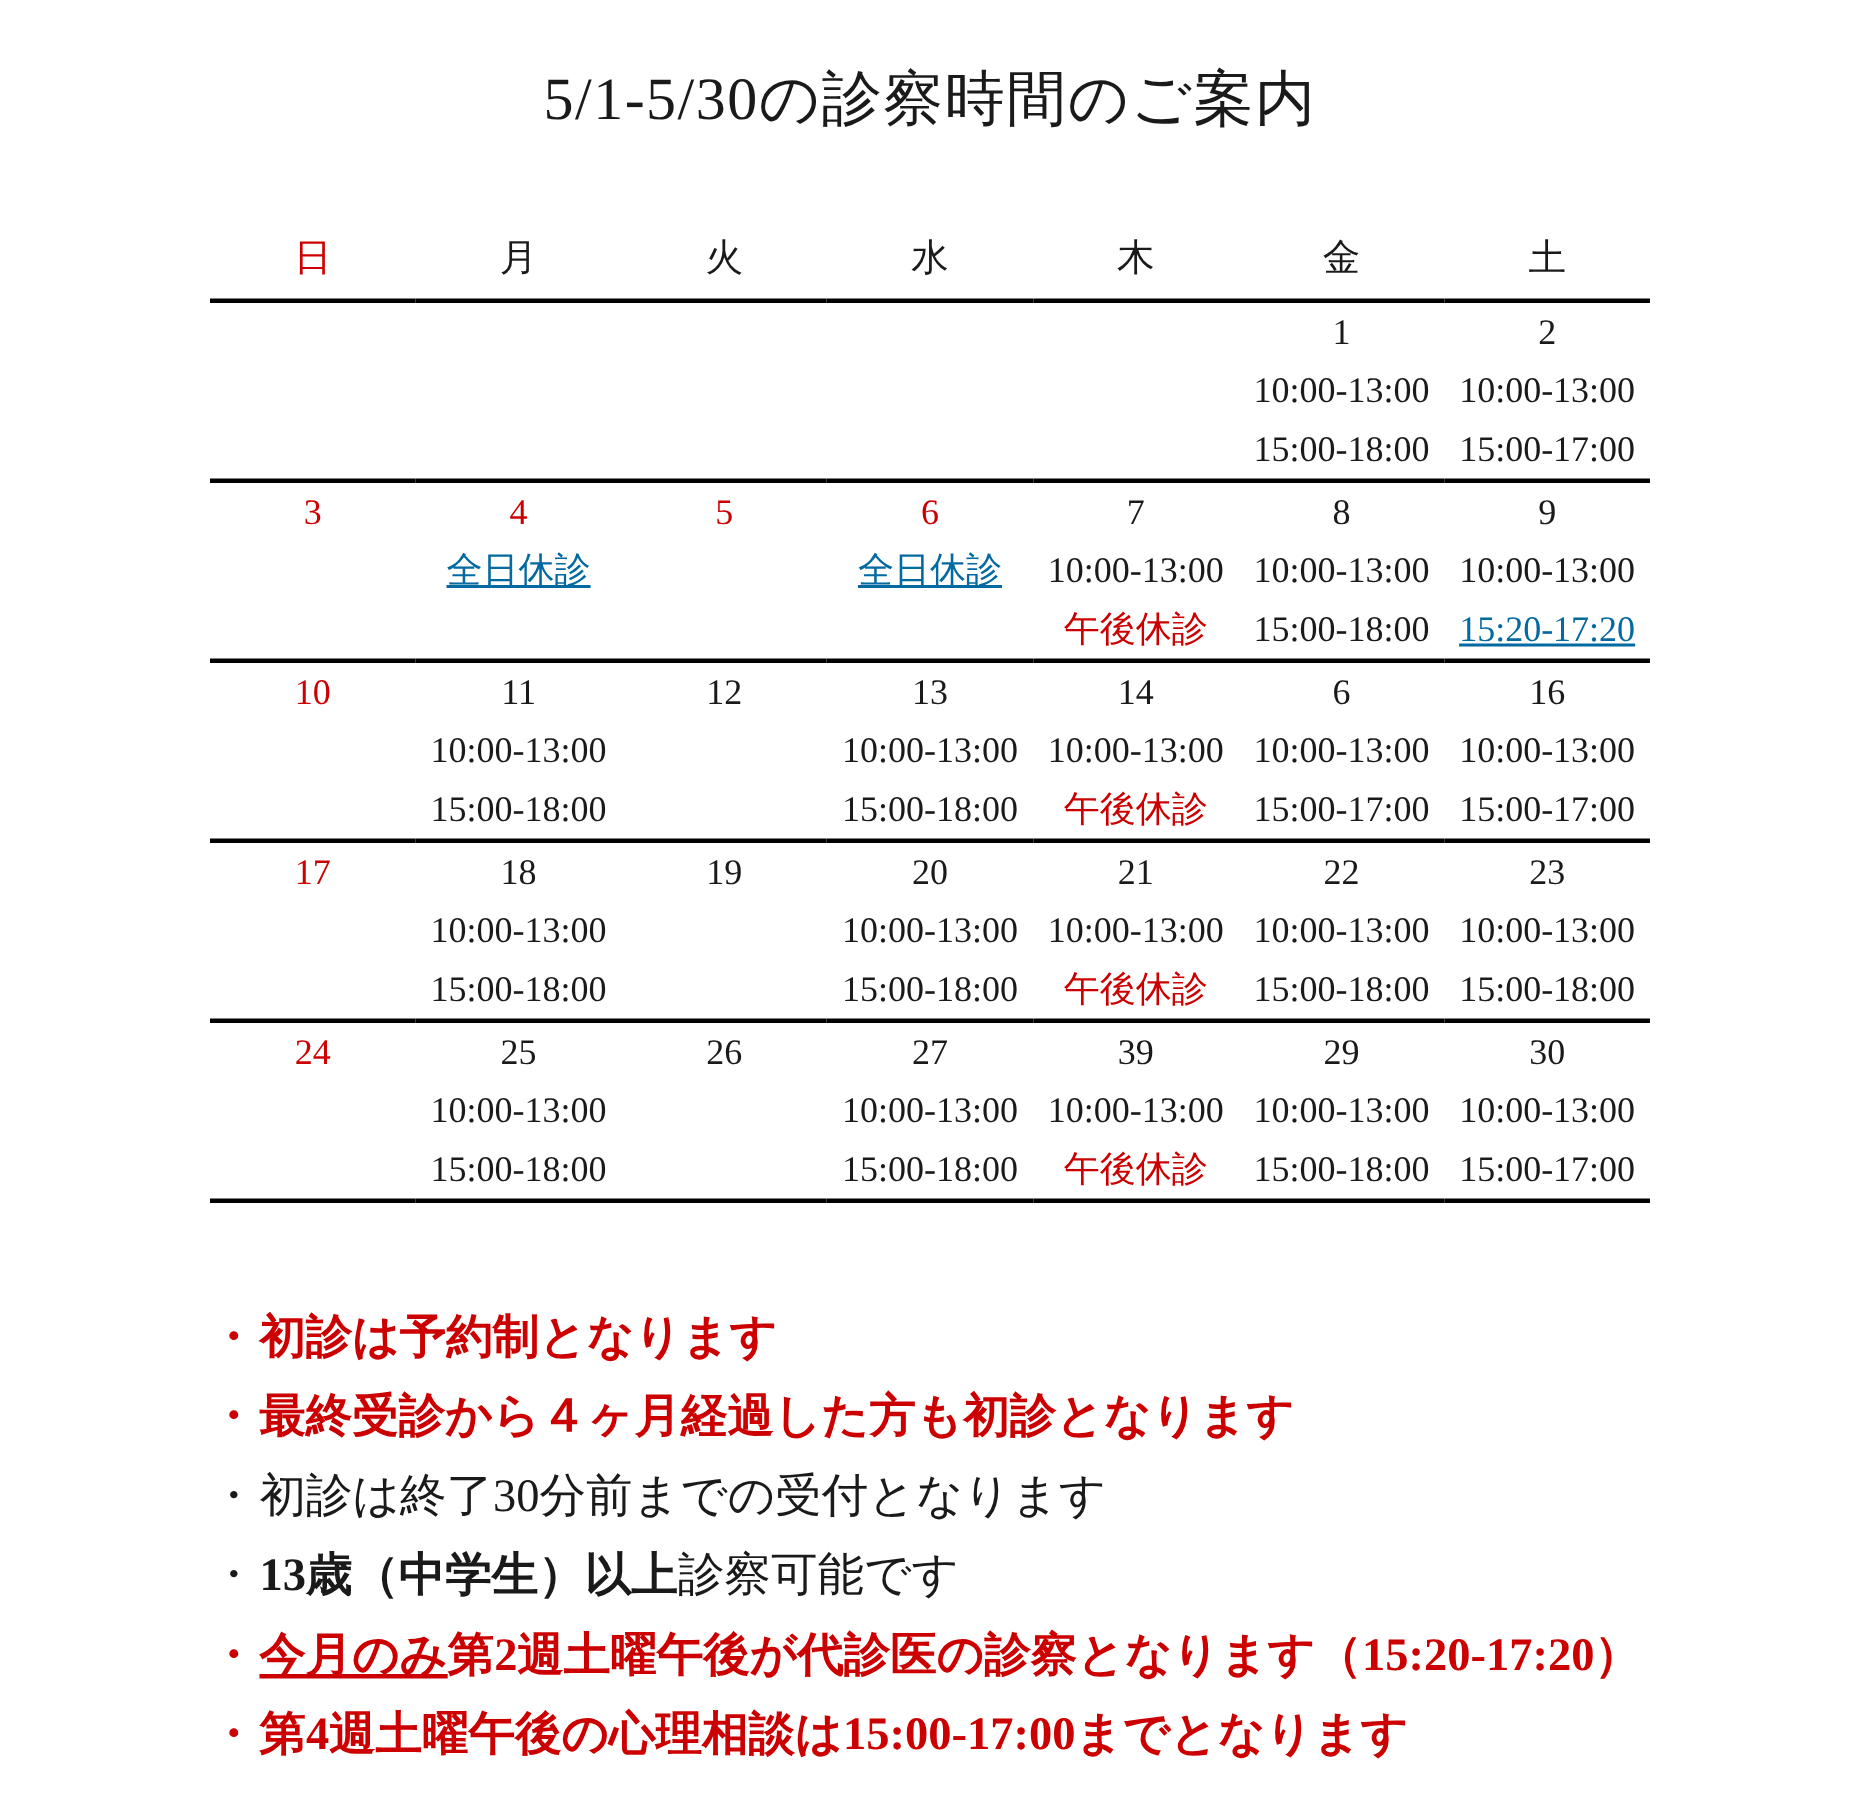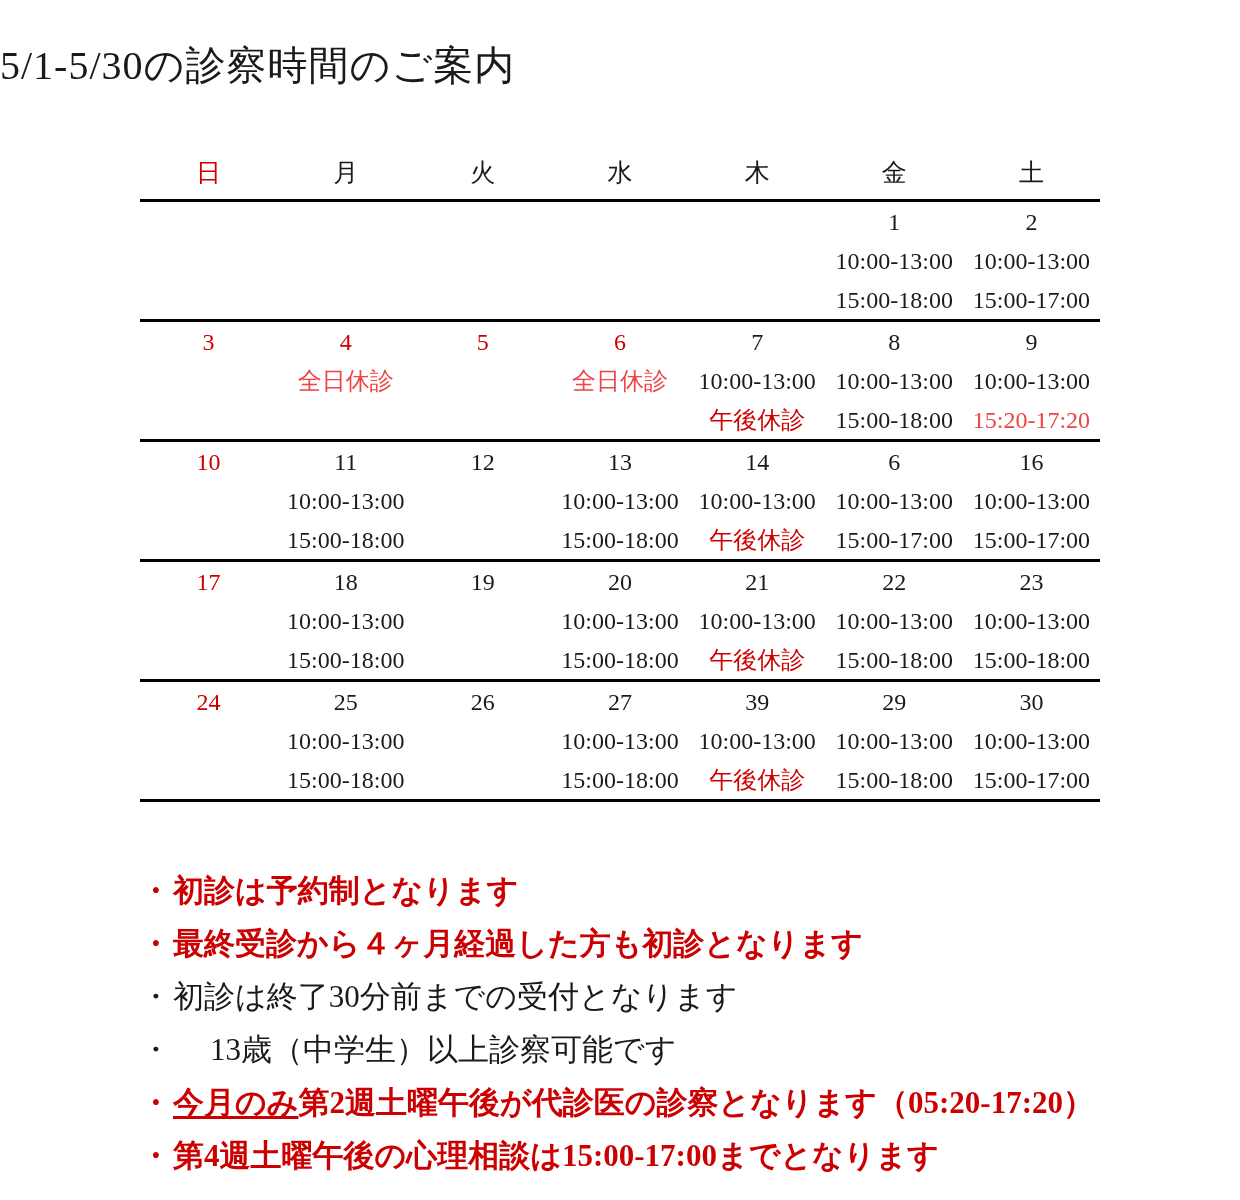--- a/index.html
+++ b/index.html
@@ -15,21 +15,21 @@
     position: relative;
     overflow: hidden;
   }
   .page {
     width: 1240px;
     height: 1200px;
     box-sizing: border-box;
     padding: 0;
   }
   .title {
-    text-align: left;
+    text-align: center;
     font-size: 40px;
     font-weight: 400;
     letter-spacing: 1px;
     margin: 38px 0 0 0;
     padding: 0;
     color: #1a1a1a;
   }
   .cal-wrap {
     margin: 58px auto 0 auto;
     width: 960px;
@@ -67,42 +67,42 @@
   .num-row.week-start td {
     border-top: 3px solid #000;
   }
   .time-row td {
     font-size: 23px;
     padding-top: 2px;
     padding-bottom: 2px;
   }
   .red { color: #cc0000; }
   .bold { font-weight: 700; }
-  .redbold { color: #ef4444; font-weight: 700; }
+  .redbold { color: #0369a1; font-weight: 700; text-decoration: underline; }
   .bottom-rule {
     border-top: 3px solid #000;
     height: 0;
     line-height: 0;
     font-size: 0;
   }
   .notes {
     margin: 34px 0 0 140px;
     width: 1000px;
   }
   .note {
     font-size: 31px;
     line-height: 1.0;
     margin-bottom: 22px;
     white-space: nowrap;
   }
   .note .bullet { margin-right: 2px; }
   .n-red { color: #cc0000; font-weight: 700; }
   .n-black { color: #1a1a1a; font-weight: 400; }
   .u { text-decoration: underline; text-underline-offset: 3px; }
-  .b { font-weight: 400; margin-left: 37px; }
+  .b { font-weight: 700; }
 </style>
 </head>
 <body>
 
 <div class="page">
 
   <h1 class="title">5/1-5/30の診察時間のご案内</h1>
 
   <div class="cal-wrap">
     <table class="calendar">
@@ -278,21 +278,21 @@
 
     <div class="note">
       <span class="bullet n-black">・</span><span class="n-black">初診は終了30分前までの受付となります</span>
     </div>
 
     <div class="note">
       <span class="bullet n-black">・</span><span class="n-black b">13歳（中学生）以上</span><span class="n-black">診察可能です</span>
     </div>
 
     <div class="note">
-      <span class="bullet n-red">・</span><span class="n-red u">今月のみ</span><span class="n-red">第2週土曜午後が代診医の診察となります（05:20-17:20）</span>
+      <span class="bullet n-red">・</span><span class="n-red u">今月のみ</span><span class="n-red">第2週土曜午後が代診医の診察となります（15:20-17:20）</span>
     </div>
 
     <div class="note">
       <span class="bullet n-red">・</span><span class="n-red">第4週土曜午後の心理相談は15:00-17:00までとなります</span>
     </div>
 
   </div>
 </div>
 
 </body></html>

